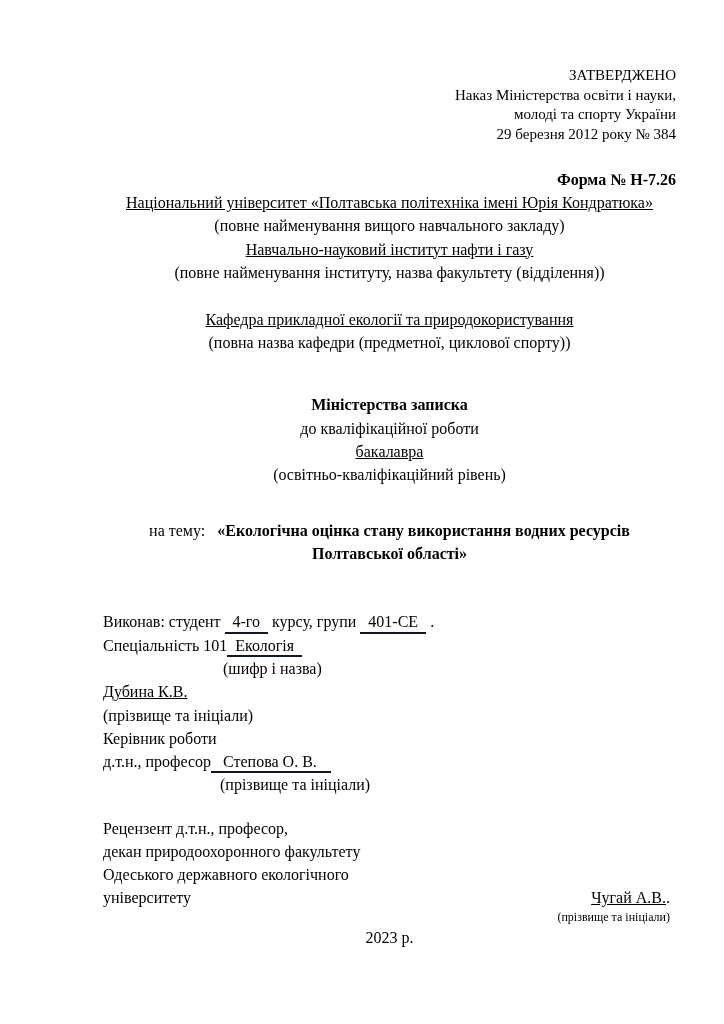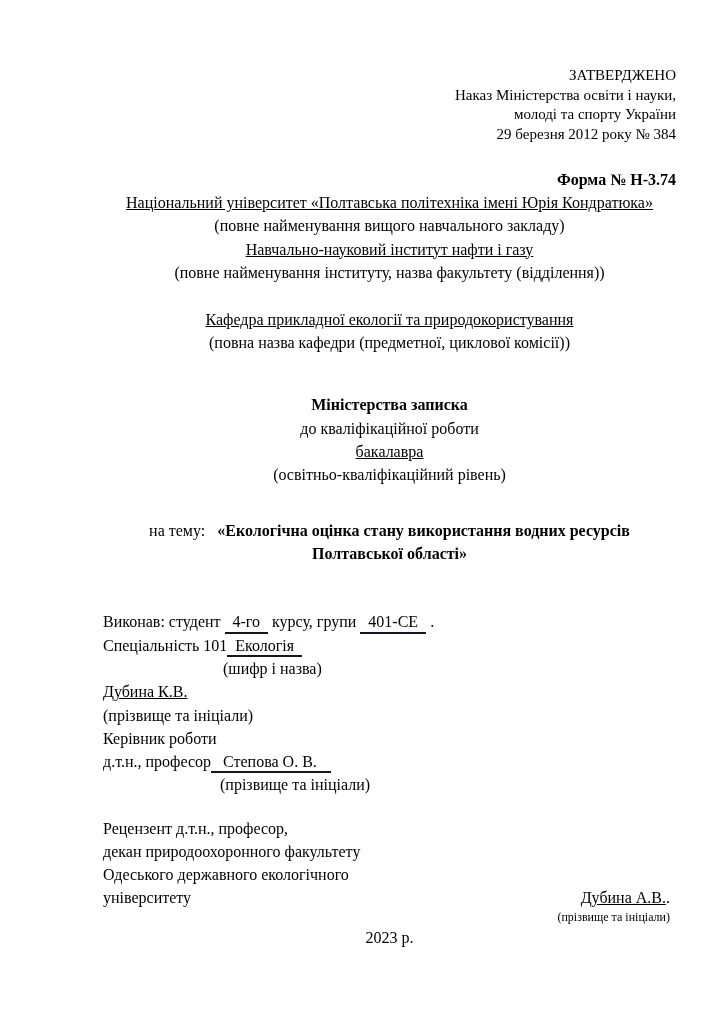--- a/index.html
+++ b/index.html
@@ -55,32 +55,32 @@
 
 <div class="page">
 
   <div class="right small">
     <div>ЗАТВЕРДЖЕНО</div>
     <div>Наказ Міністерства освіти і науки,</div>
     <div>молоді та спорту України</div>
     <div>29 березня 2012 року № 384</div>
   </div>
 
-  <div class="right bold mt-24">Форма № Н-3.74</div>
+  <div class="right bold mt-24">Форма № Н-7.26</div>
 
   <div class="center">
     <div class="u">Національний університет «Полтавська політехніка імені Юрія Кондратюка»</div>
     <div>(повне найменування вищого навчального закладу)</div>
     <div class="u">Навчально-науковий інститут нафти і газу</div>
     <div>(повне найменування інституту, назва факультету (відділення))</div>
   </div>
 
   <div class="center mt-24">
     <div class="u">Кафедра прикладної екології та природокористування</div>
-    <div>(повна назва кафедри (предметної,  циклової комісії))</div>
+    <div>(повна назва кафедри (предметної,  циклової спорту))</div>
   </div>
 
   <div class="center mt-39">
     <div class="bold">Міністерства записка</div>
     <div>до кваліфікаційної роботи</div>
     <div class="u">бакалавра</div>
     <div>(освітньо-кваліфікаційний рівень)</div>
   </div>
 
   <div class="center mt-23">
@@ -98,20 +98,20 @@
     <div><span>д.т.н., професор</span><span class="fillline" style="padding: 0 14px 0 12px;">Степова О. В.</span></div>
     <div class="indent-117">(прізвище та ініціали)</div>
   </div>
 
   <div class="left mt-20">
     <div>Рецензент д.т.н., професор,</div>
     <div>декан природоохоронного факультету</div>
     <div>Одеського державного екологічного</div>
     <div class="row-split">
       <span>університету</span>
-      <span style="padding-right: 6px;"><span class="u">Дубина А.В.</span><span>.</span></span>
+      <span style="padding-right: 6px;"><span class="u">Чугай А.В.</span><span>.</span></span>
     </div>
     <div class="reviewer-note-row tiny">(прізвище та ініціали)</div>
   </div>
 
   <div class="center">2023 р.</div>
 
 </div>
 
 </body></html>

